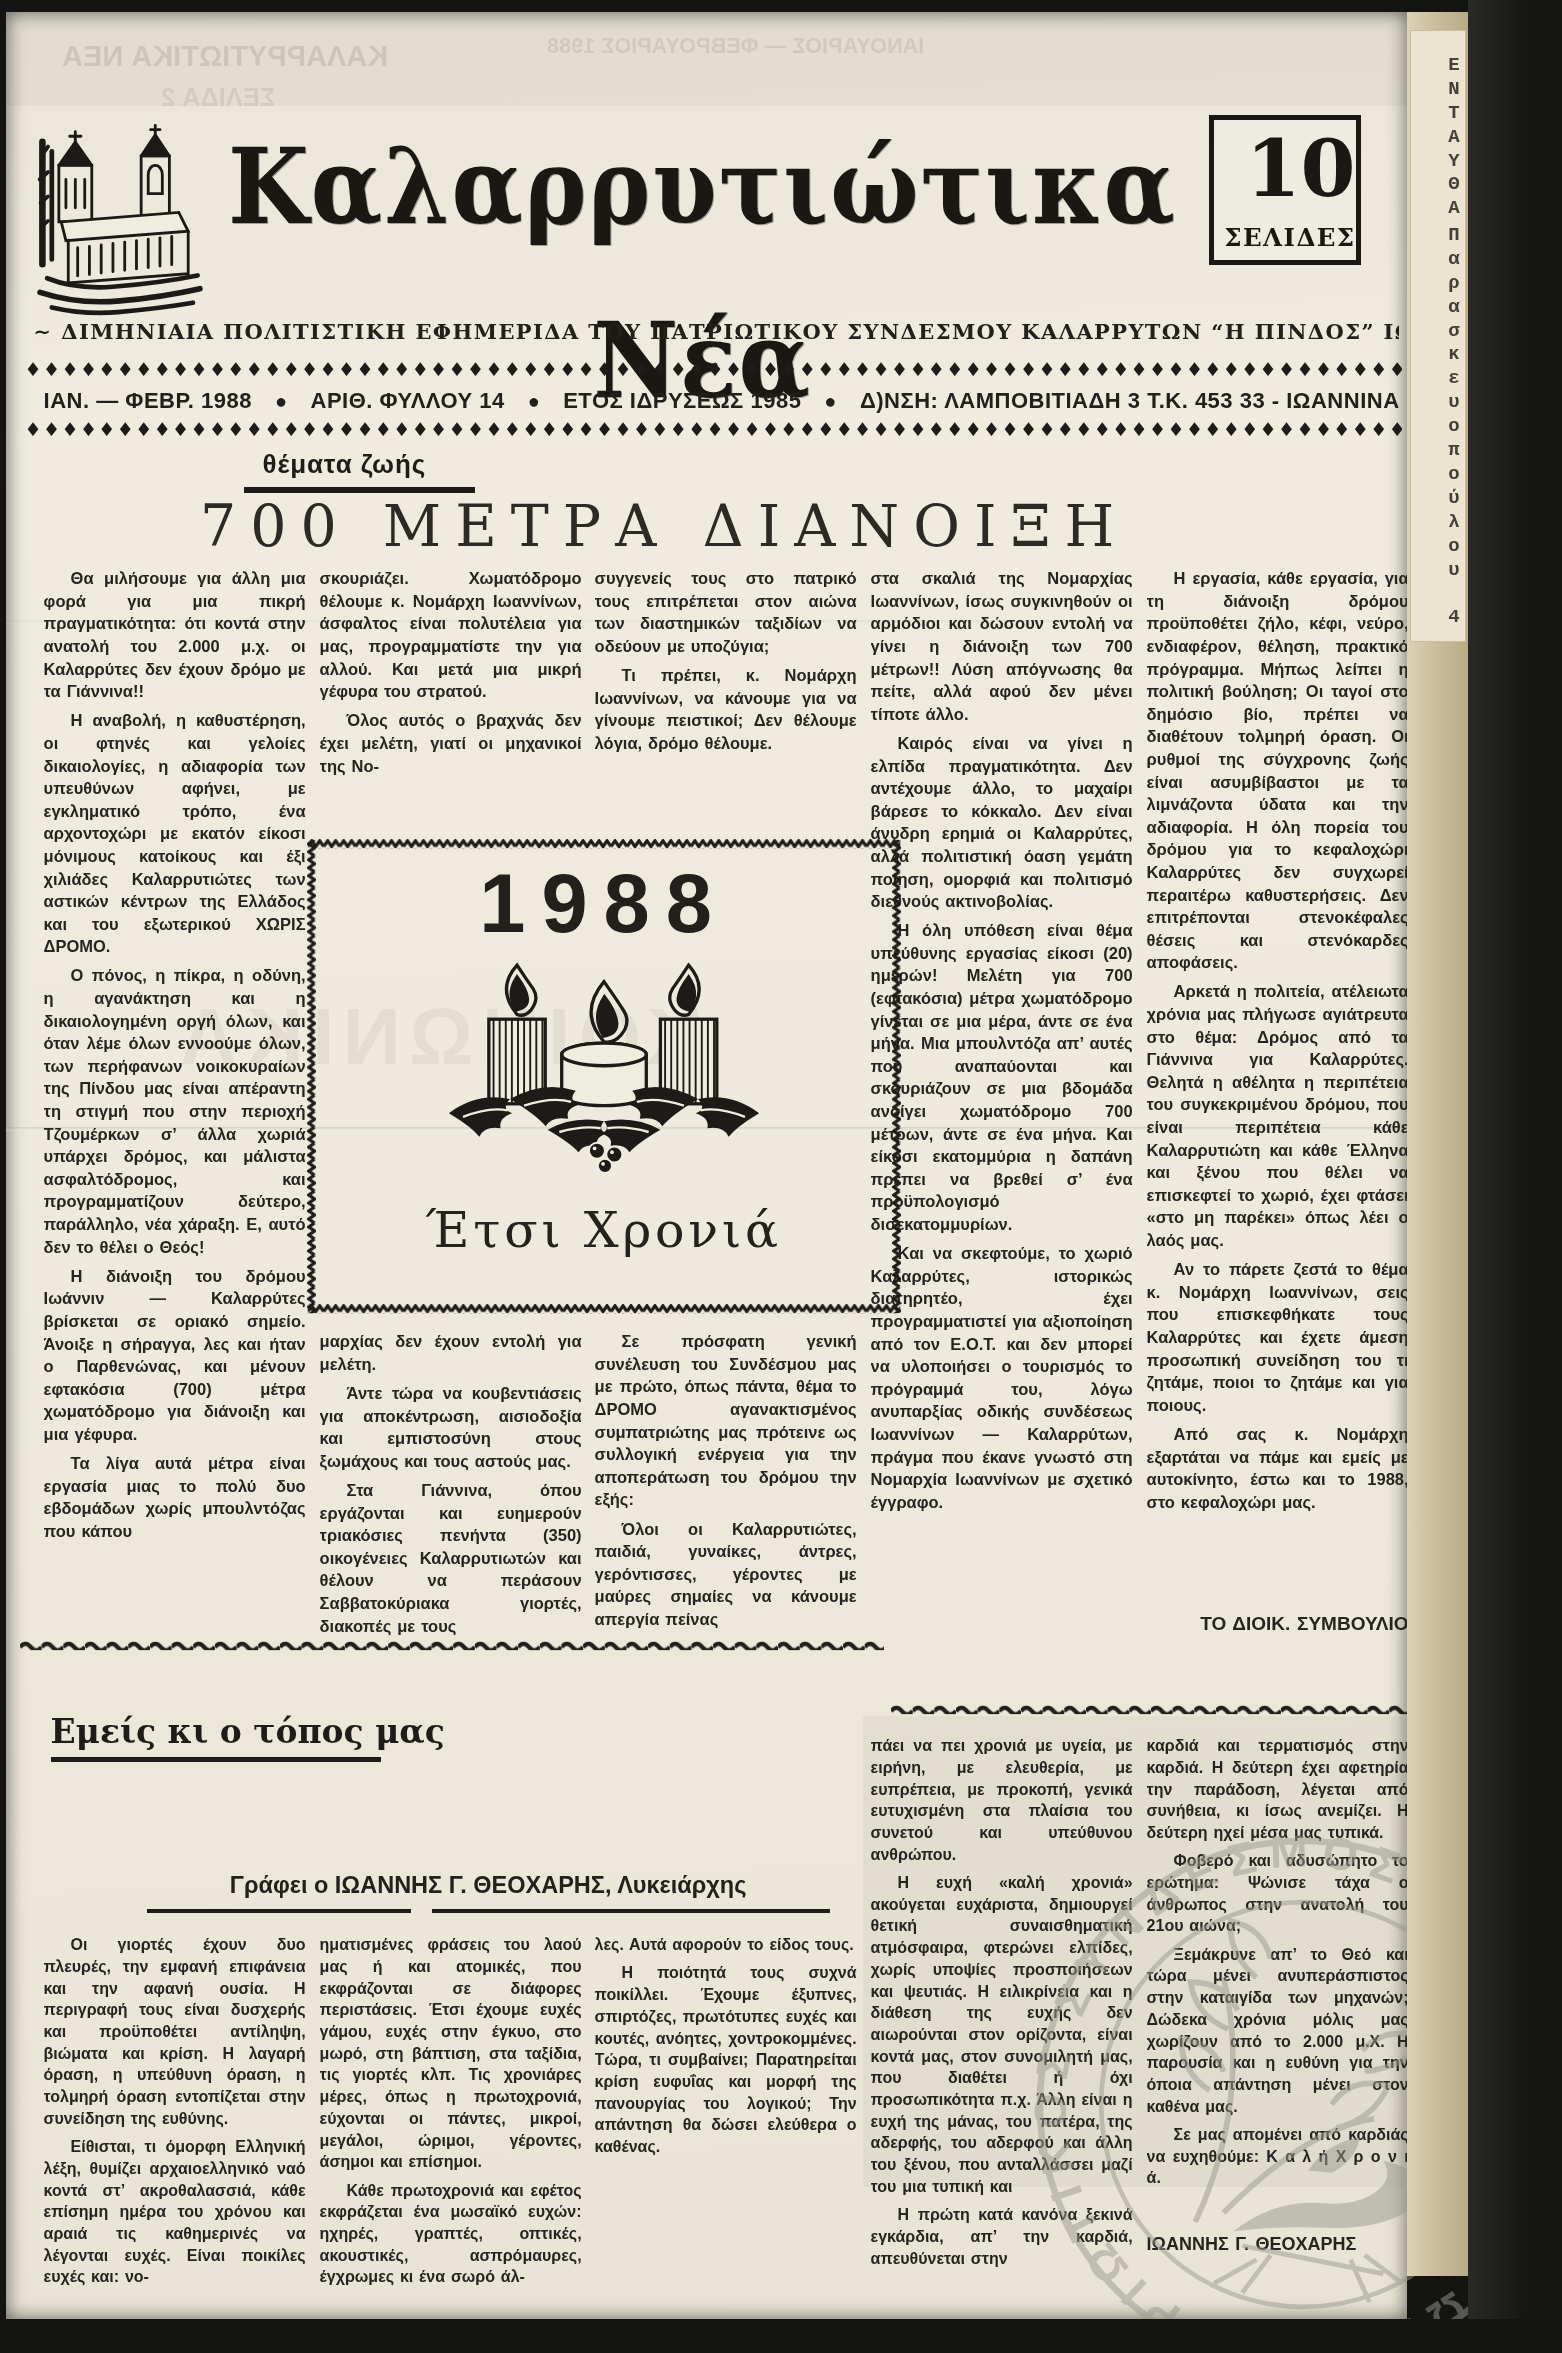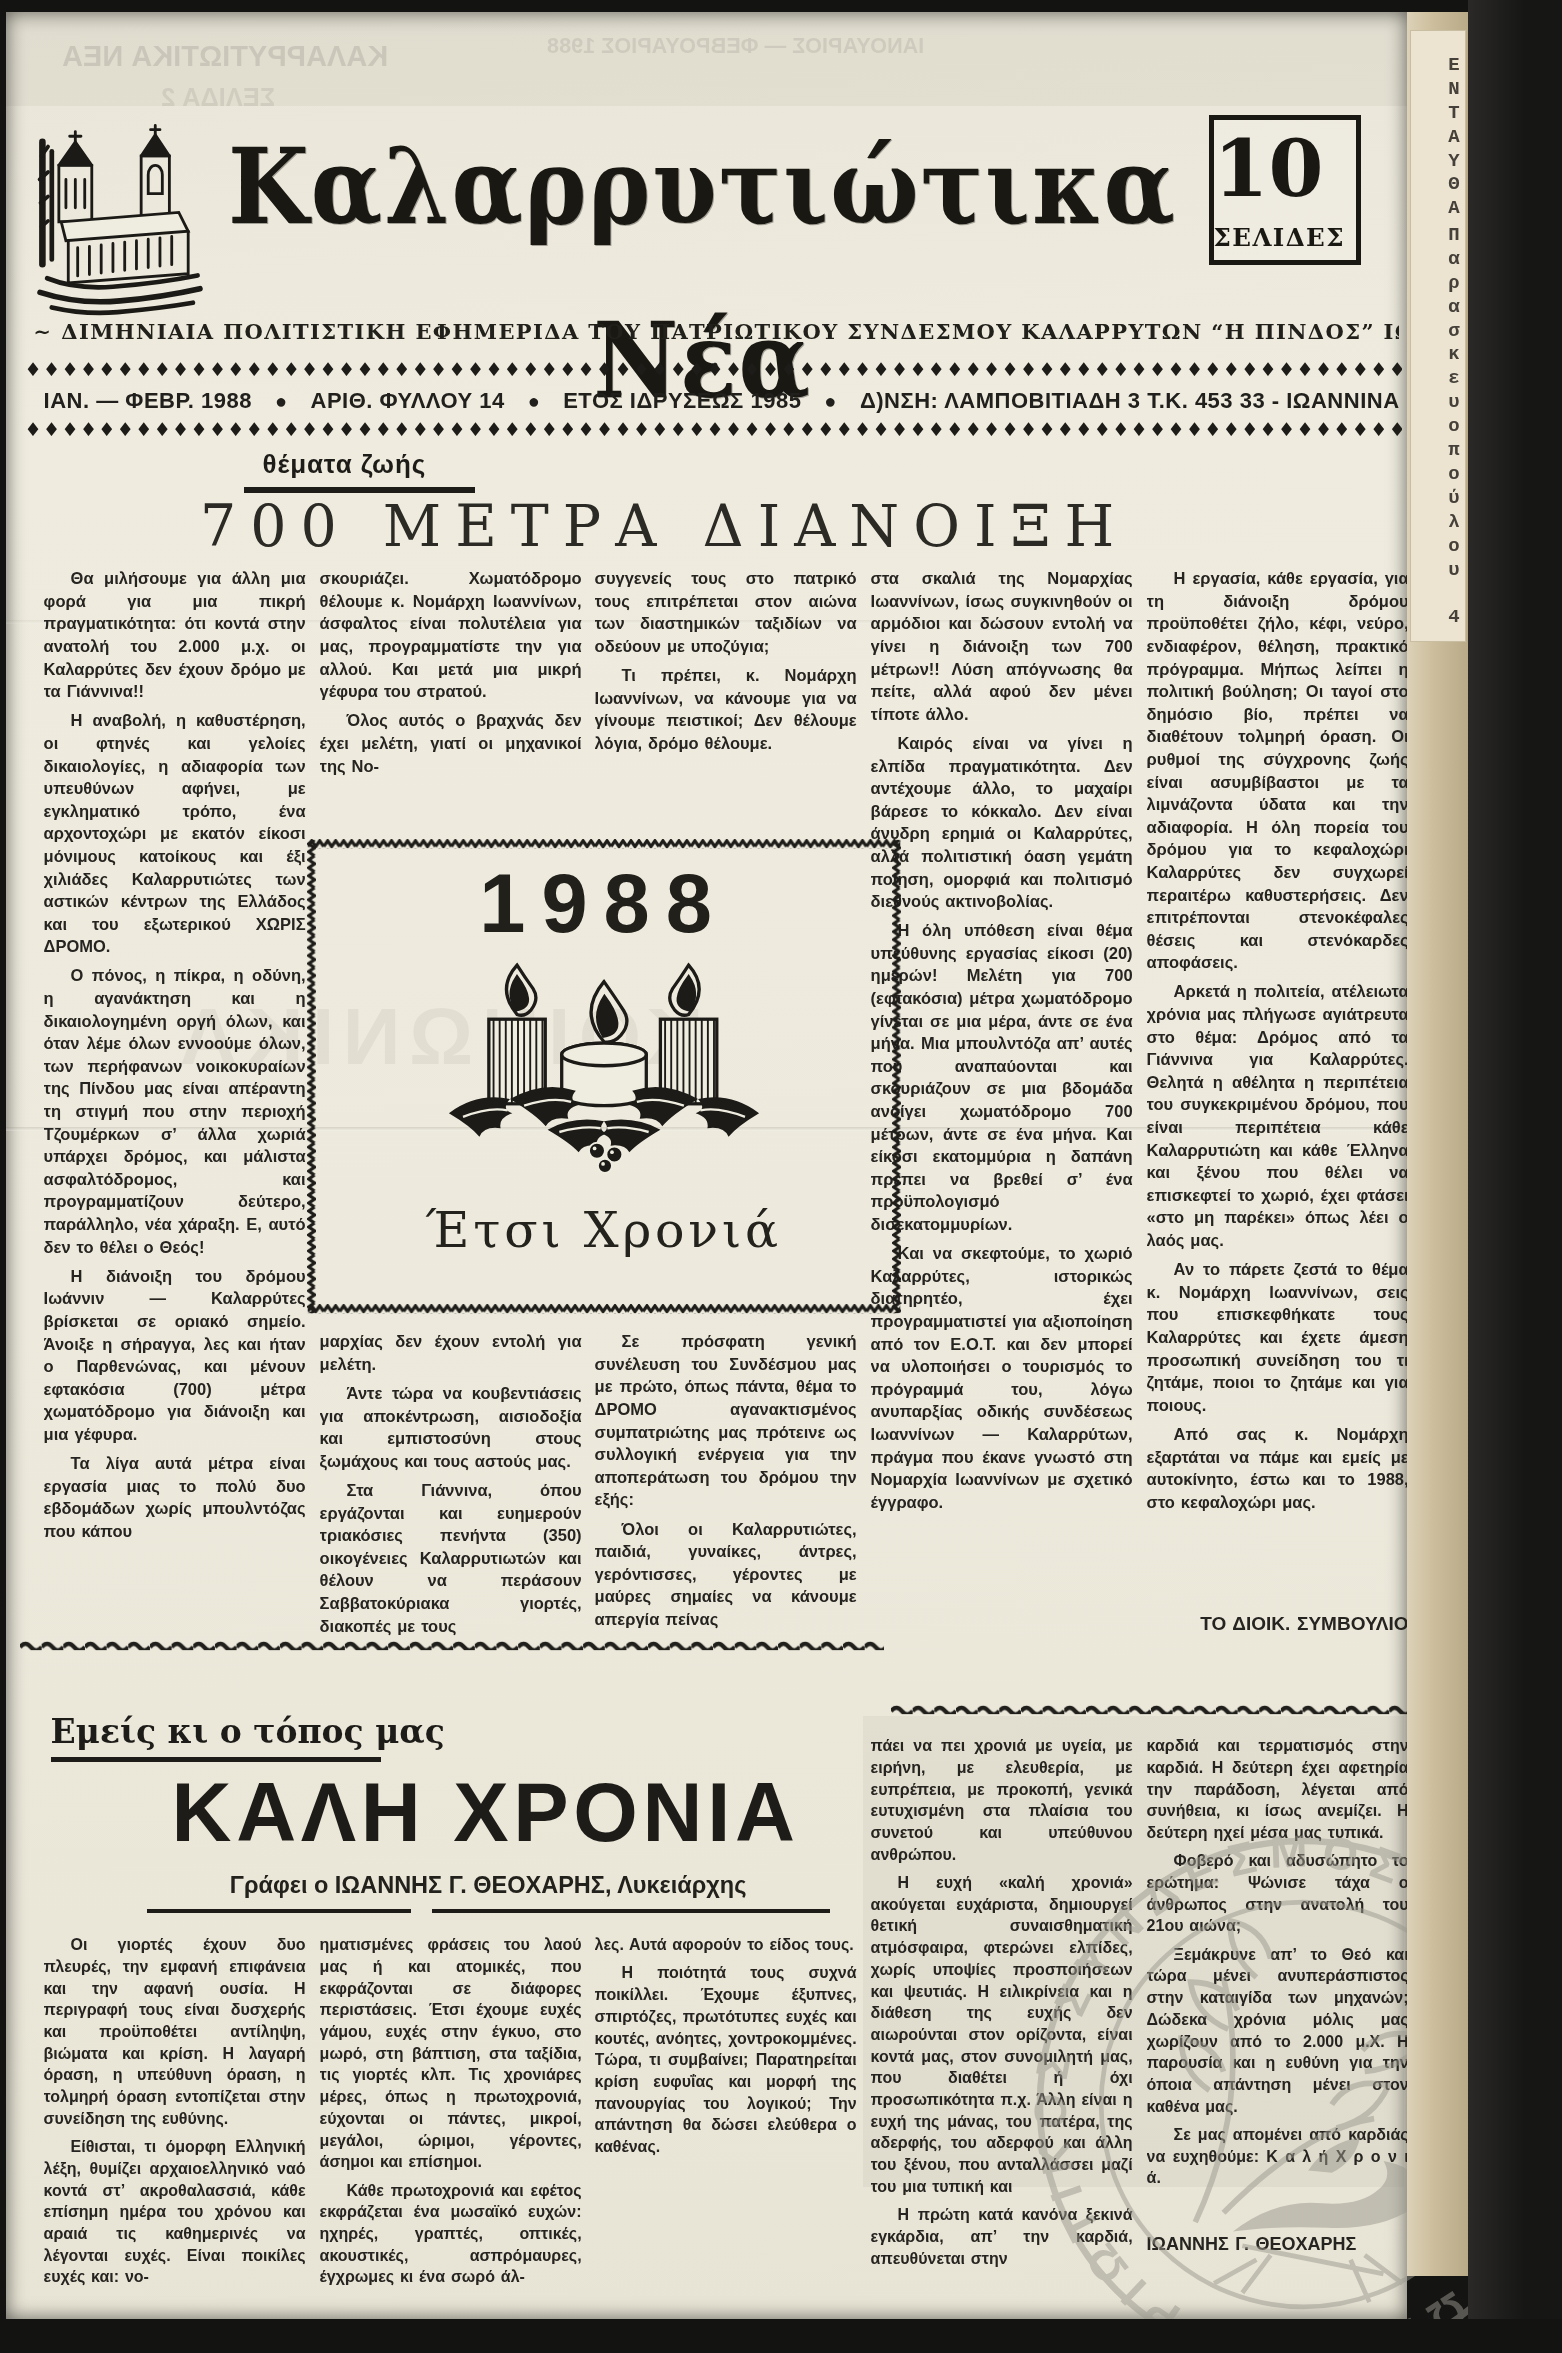--- a/index.html
+++ b/index.html
@@ -38,21 +38,21 @@
   
   .title{
     position:absolute;left:198px;top:98px;width:998px;height:165px;
     font-family:"DejaVu Serif",serif;font-weight:700;font-size:93px;line-height:155px;
     letter-spacing:1.9px;color:#191813;text-align:center;transform:scaleY(1.12);
     text-shadow:0.9px 0.9px 0 rgba(25,24,19,.35);
   }
   .pagesbox{
     position:absolute;left:1203px;top:103px;width:152px;height:150px;
     border:5.6px solid #191813;box-sizing:border-box;background:rgba(240,237,228,.6);
-    display:flex;flex-direction:column;align-items:flex-start;justify-content:center;
+    display:flex;flex-direction:column;align-items:flex-end;justify-content:center;
   }
   .pagesbox .n{font-family:"DejaVu Serif",serif;font-weight:700;font-size:79px;line-height:80px;color:#191813;}
   .pagesbox .l{font-family:"DejaVu Serif",serif;font-weight:700;font-size:24.5px;letter-spacing:1.4px;color:#191813;margin-top:14px;}
   .subtitle{
     position:absolute;left:28px;top:307px;width:1365px;text-align:center;
     font-family:"DejaVu Serif",serif;font-weight:700;font-size:21px;color:#21201b;
     letter-spacing:1.4px;white-space:nowrap;overflow:hidden;
   }
   .diamonds{
     position:absolute;left:19px;width:1377px;height:22.6px;overflow:hidden;
@@ -294,21 +294,20 @@
   <svg class="rulesvg" style="left:14px;top:1628px" width="864" height="10.4" viewBox="0 0 1835 22">
       <rect width="1835" height="22" fill="url(#wav)"></rect>
     </svg>
   <svg class="rulesvg" style="left:885px;top:1692px" width="518" height="10.4" viewBox="0 0 1100 22">
       <rect width="1100" height="22" fill="url(#wav)"></rect>
     </svg>
 
   <div style="position:absolute;left:45px;top:1700px;font-family:'DejaVu Serif',serif;font-weight:700;font-size:33px;color:#1d1c18">Εμείς  κι  ο  τόπος  μας</div>
   <div class="kbar" style="left:45px;top:1745px;width:330px;height:5.2px"></div>
 
-  <div style="position:absolute;left:113px;top:1753px;width:734px;text-align:center;font-weight:700;font-size:83px;letter-spacing:4.7px;color:#1d1c18">ΚΑΛΗ ΧΡΟΝΙΑ</div>
 
   <div class="byline" style="left:141px;top:1860px;width:683px;font-size:23.5px">Γράφει ο ΙΩΑΝΝΗΣ Γ. ΘΕΟΧΑΡΗΣ, Λυκειάρχης</div>
   <div class="kbar" style="left:141px;top:1897px;width:264px;height:4.2px"></div>
   <div class="kbar" style="left:426px;top:1897px;width:398px;height:4.2px"></div>
 
   <div class="bodycol a2col" style="left:38px;top:1922px;height:377px">
     <p>Οι γιορτές έχουν δυο πλευρές, την εμφανή επιφάνεια και την αφανή ουσία. Η περιγραφή τους είναι δυσχερής και προϋποθέτει αντίληψη, βιώματα και κρίση. Η λαγαρή όραση, η υπεύθυνη όραση, η τολμηρή όραση εντοπίζεται στην συνείδηση της ευθύνης.</p>
     <p>Είθισται, τι όμορφη Ελληνική λέξη, θυμίζει αρχαιοελληνικό ναό κοντά στ’ ακροθαλασσιά, κάθε επίσημη ημέρα του χρόνου και αραιά τις καθημερινές να λέγονται ευχές. Είναι ποικίλες ευχές και: νο-</p>
   </div>
   <div class="bodycol a2col" style="left:314px;top:1922px;height:377px">

